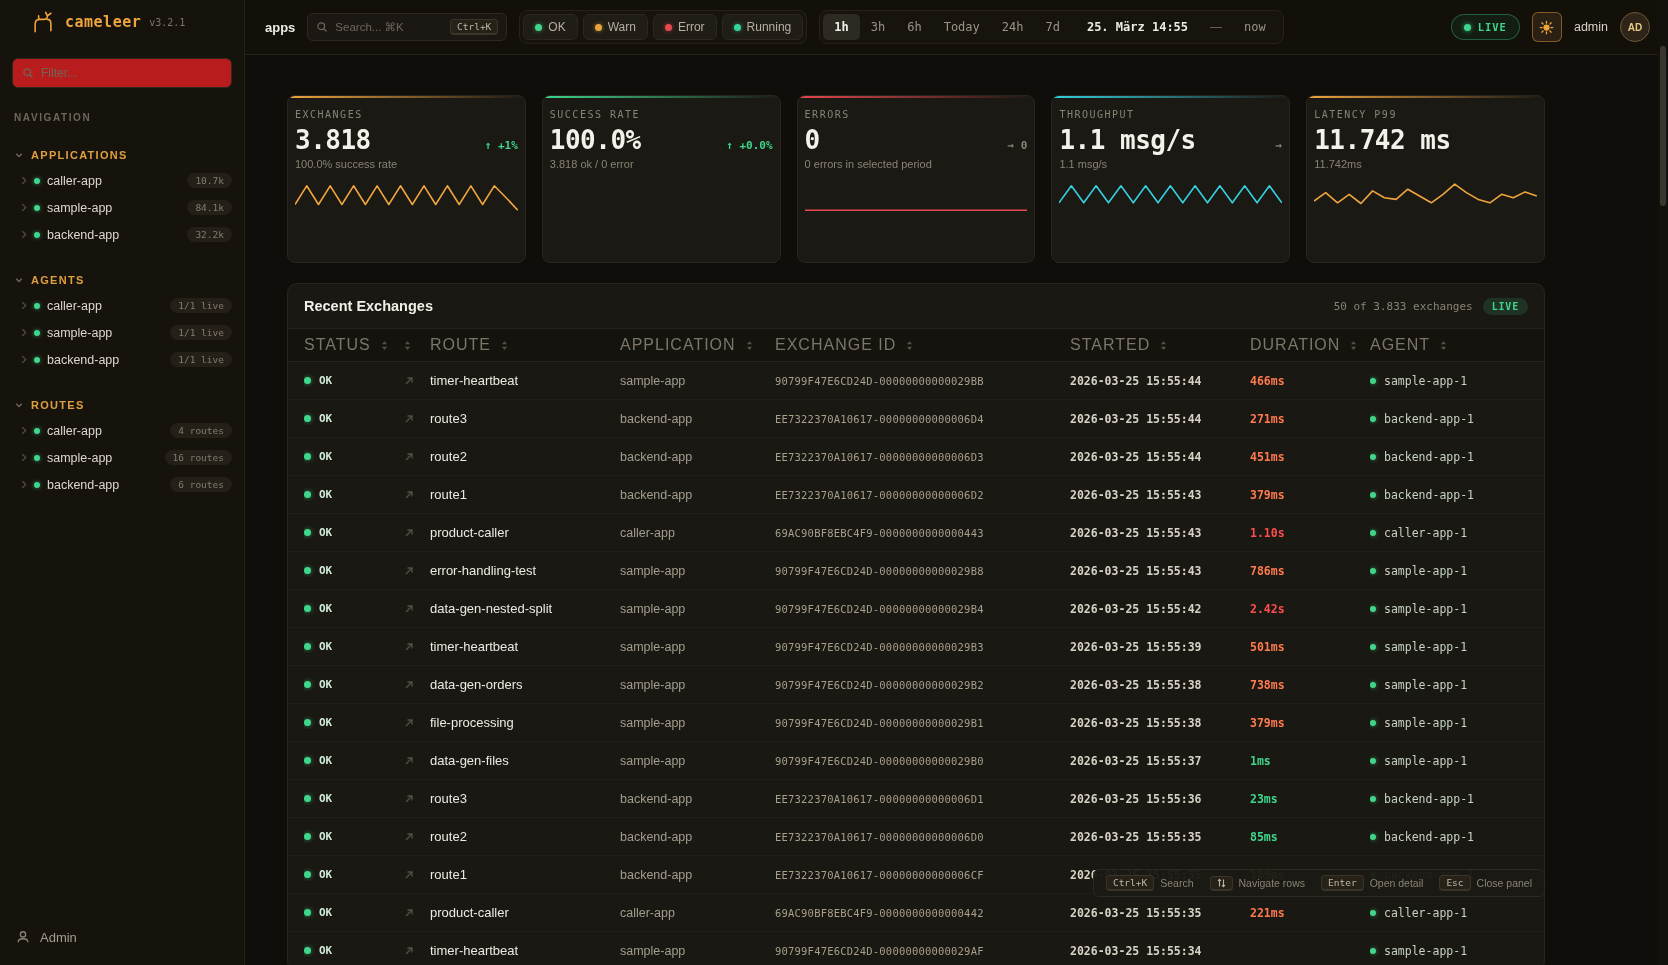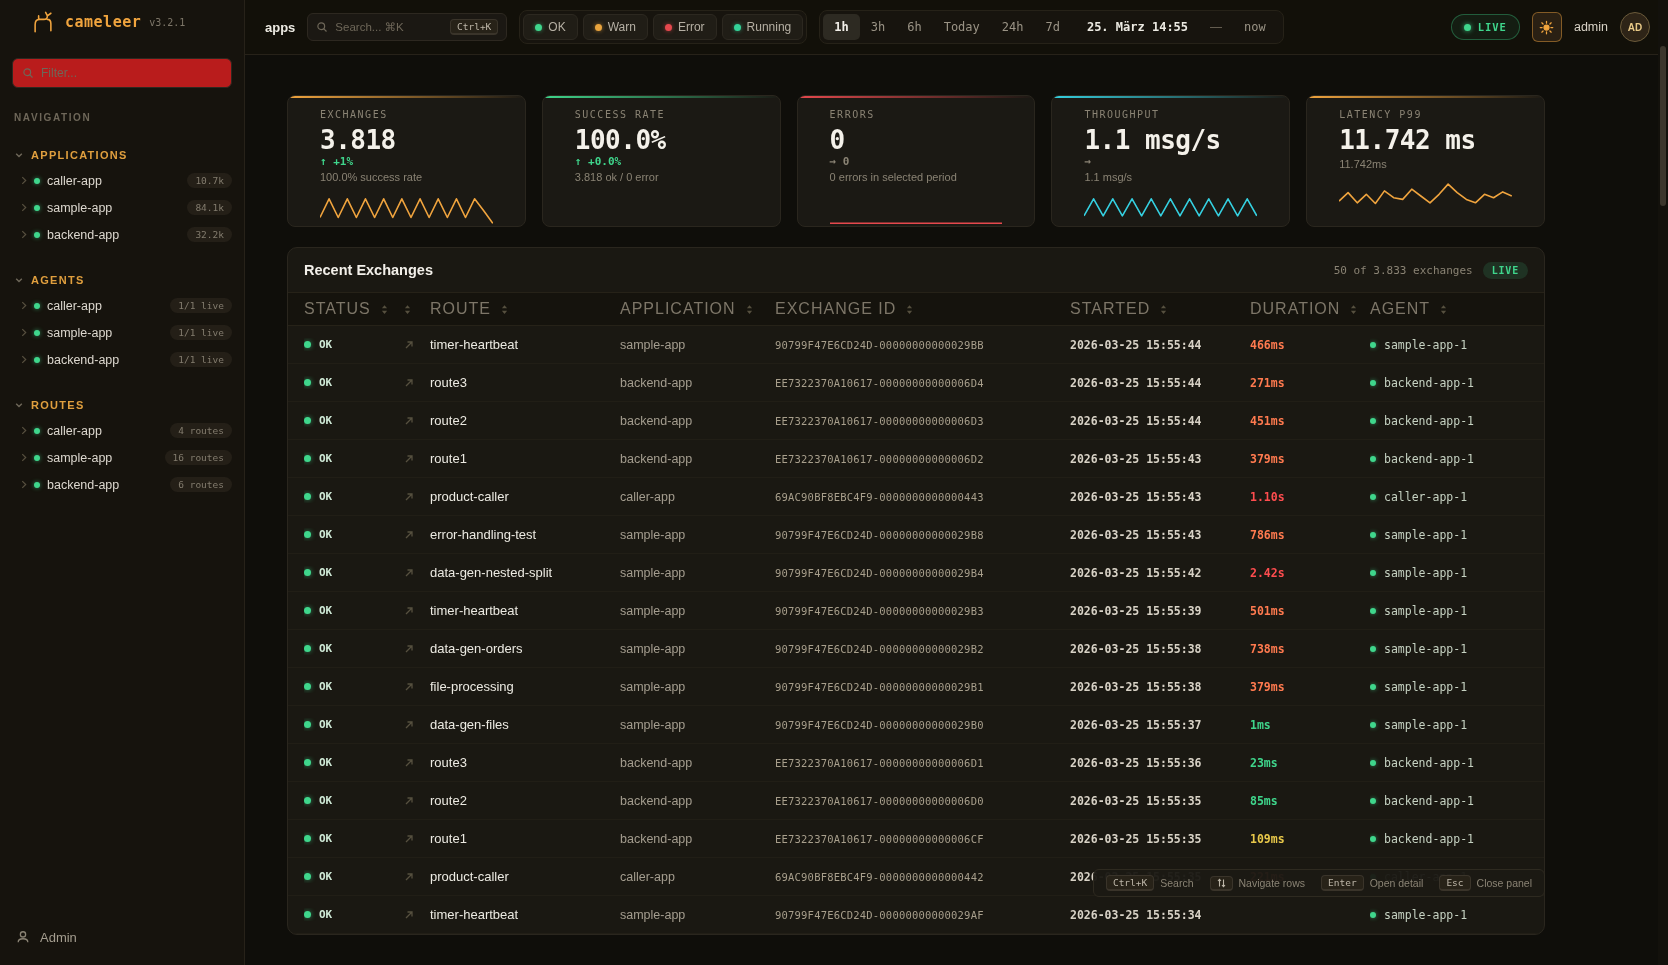--- a/index.html
+++ b/index.html
@@ -49,24 +49,24 @@
   .dt-now { font-family:"DejaVu Sans Mono", monospace; font-size:12px; color:#9a9385; }
   .live-badge { margin-left:auto; display:flex; align-items:center; gap:7px; height:26px; padding:0 12px; border:1px solid rgba(63,214,140,.35); background:rgba(63,214,140,.07); border-radius:999px; color:#3fd68c; font-family:"DejaVu Sans Mono", monospace; font-size:10.5px; font-weight:bold; letter-spacing:1px; cursor:pointer; }
   .live-badge .ldot { width:7px; height:7px; border-radius:50%; background:#3fd68c; box-shadow:0 0 5px rgba(63,214,140,.8); }
   .theme-btn { width:30px; height:30px; border-radius:6px; background:#2a2013; border:1px solid rgba(240,164,62,.45); display:flex; align-items:center; justify-content:center; cursor:pointer; }
   .user-name { font-size:12.5px; color:#d8d2c6; font-weight:500; }
   .avatar { width:30px; height:30px; border-radius:50%; background:#2e2417; border:1px solid #6b5a3a; color:#e8c987; font-size:10px; font-weight:bold; display:flex; align-items:center; justify-content:center; cursor:pointer; }
 
   
   .content { flex:1; overflow:hidden; padding:40px 123px 0 42px; }
   .stats { display:grid; grid-template-columns:repeat(5,1fr); gap:16px; margin-bottom:20px; }
-  .card { position:relative; height:132px; background:#1b1914; border:1px solid #2a261e; border-radius:8px; padding:13px 32px 8px; overflow:hidden; }
+  .card { position:relative; height:168px; background:#1b1914; border:1px solid #2a261e; border-radius:8px; padding:13px 7px 8px; overflow:hidden; }
   .card-accent { position:absolute; top:0; left:0; right:0; height:2px; }
   .card-label { font-family:"DejaVu Sans Mono", monospace; font-size:10px; letter-spacing:1.5px; color:#8a8374; }
-  .card-row { display:flex; align-items:baseline; justify-content:space-between; margin-top:5px;flex-direction:column; }
+  .card-row { display:flex; align-items:baseline; justify-content:space-between; margin-top:5px; }
   .card-value { font-family:"DejaVu Sans Mono", monospace; font-size:26px; font-weight:bold; color:#f4f1ea; letter-spacing:-.5px; }
   .card-delta { font-family:"DejaVu Sans Mono", monospace; font-size:11px; font-weight:bold; }
   .card-sub { font-size:11px; color:#8a8374; margin-top:3px; }
   .card-spark { height:42px; margin-top:5px; }
   .card-spark svg { width:100%; height:42px; display:block; }
 
   
   .panel { background:#1a1812; border:1px solid #2a261e; border-radius:10px; overflow:hidden; }
   .panel-head { height:44px; display:flex; align-items:center; justify-content:space-between; padding:0 16px; }
   .panel-title { font-size:14.5px; font-weight:bold; color:#f2efe9; }

